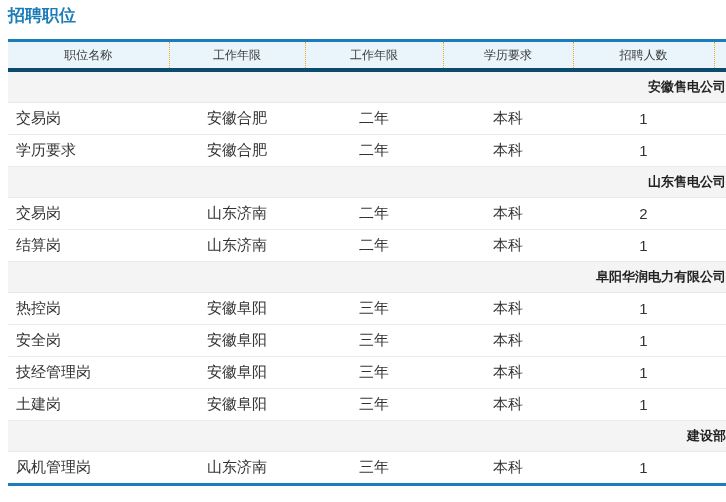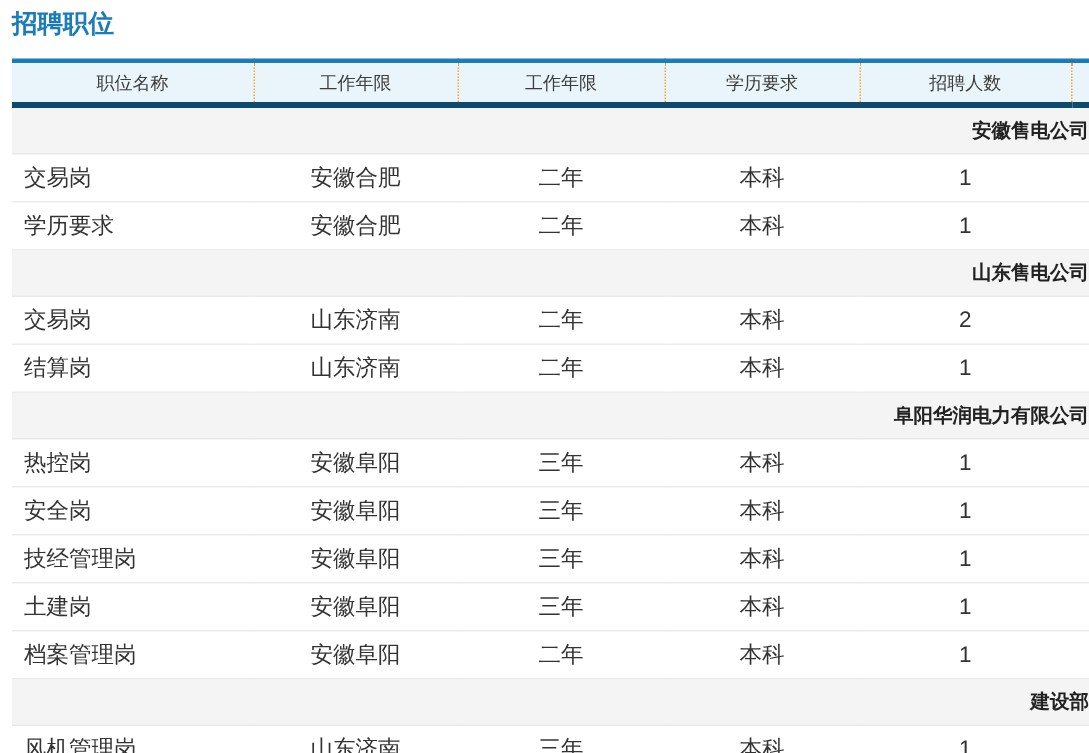--- a/index.html
+++ b/index.html
@@ -157,28 +157,20 @@
         <td></td>
       </tr>
       <tr class="data-row">
         <td class="pos">土建岗</td>
         <td>安徽阜阳</td>
         <td>三年</td>
         <td>本科</td>
         <td>1</td>
         <td></td>
       </tr>
-      <tr class="data-row">
-        <td class="pos">档案管理岗</td>
-        <td>安徽阜阳</td>
-        <td>二年</td>
-        <td>本科</td>
-        <td>1</td>
-        <td></td>
-      </tr>
       <tr class="group-row">
         <td colspan="6">建设部</td>
       </tr>
       <tr class="data-row">
         <td class="pos">风机管理岗</td>
         <td>山东济南</td>
         <td>三年</td>
         <td>本科</td>
         <td>1</td>
         <td></td>

